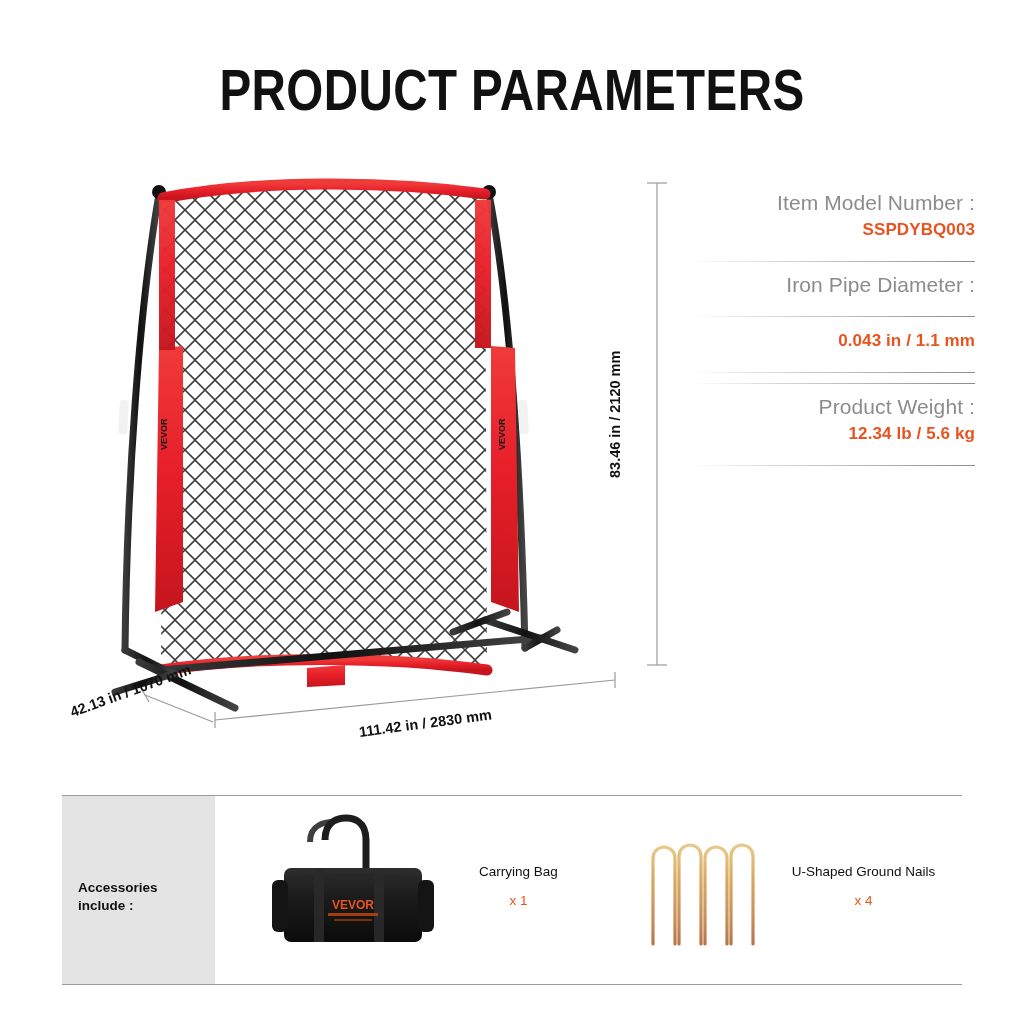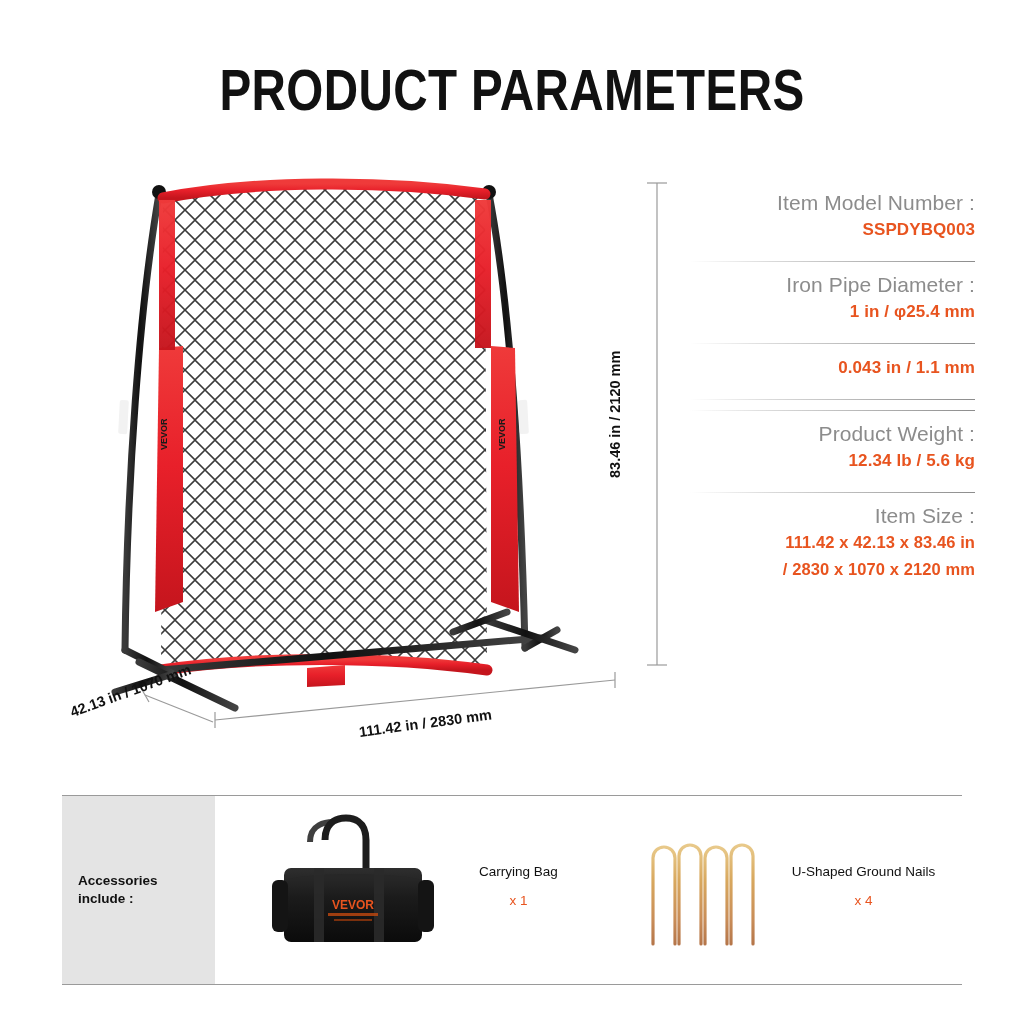--- a/index.html
+++ b/index.html
@@ -82,21 +82,21 @@
   
   .acc-block { position: absolute; left: 62px; top: 795px; width: 900px; height: 190px; }
   .acc-rule { position: absolute; left: 0; width: 900px; height: 1px; background: #9a9a9a; }
   .acc-rule.top { top: 0; }
   .acc-rule.bottom { top: 189px; }
   .acc-panel {
     position: absolute; left: 0; top: 1px; width: 153px; height: 188px;
     background: #e4e4e4;
   }
   .acc-panel-label {
-    position: absolute; left: 16px; top: 76px;
+    position: absolute; left: 16px; top: 83px;
     font-size: 13.5px; font-weight: 700; color: #111; line-height: 18px;
   }
   .acc-items {
     position: absolute; left: 153px; top: 1px; width: 747px; height: 188px;
   }
   .acc-item { position: absolute; top: 0; height: 188px; }
   .acc-item-1 { left: 55px; width: 330px; }
   .acc-item-2 { left: 400px; width: 330px; }
   .acc-art { position: absolute; left: 0; top: 18px; width: 165px; height: 150px; }
   .acc-art svg { width: 100%; height: 100%; display: block; }
@@ -187,42 +187,36 @@
   <div class="specs">
 
     <div class="spec-row">
       <div class="spec-label">Item Model Number :</div>
       <div class="spec-value">SSPDYBQ003</div>
     </div>
     <div class="divider"></div>
 
     <div class="spec-row">
       <div class="spec-label">Iron Pipe Diameter :</div>
-      <div class="spec-value">1 in / φ25.4 mm</div>
     </div>
     <div class="divider"></div>
 
     <div class="spec-row">
       <div class="spec-value">0.043 in / 1.1 mm</div>
     </div>
     <div class="divider"></div>
 
     <div class="divider"></div>
 
     <div class="spec-row">
       <div class="spec-label">Product Weight :</div>
       <div class="spec-value">12.34 lb / 5.6 kg</div>
     </div>
     <div class="divider"></div>
 
-    <div class="spec-row">
-      <div class="spec-label">Item Size :</div>
-      <div class="spec-value small">111.42 x 42.13 x 83.46 in</div>
-      <div class="spec-value small">/ 2830 x 1070 x 2120 mm</div>
-    </div>
   </div>
 
   <div class="acc-block">
     <div class="acc-rule top"></div>
     <div class="acc-rule bottom"></div>
 
     <div class="acc-panel">
       <div class="acc-panel-label">
         <div>Accessories</div>
         <div>include :</div>

